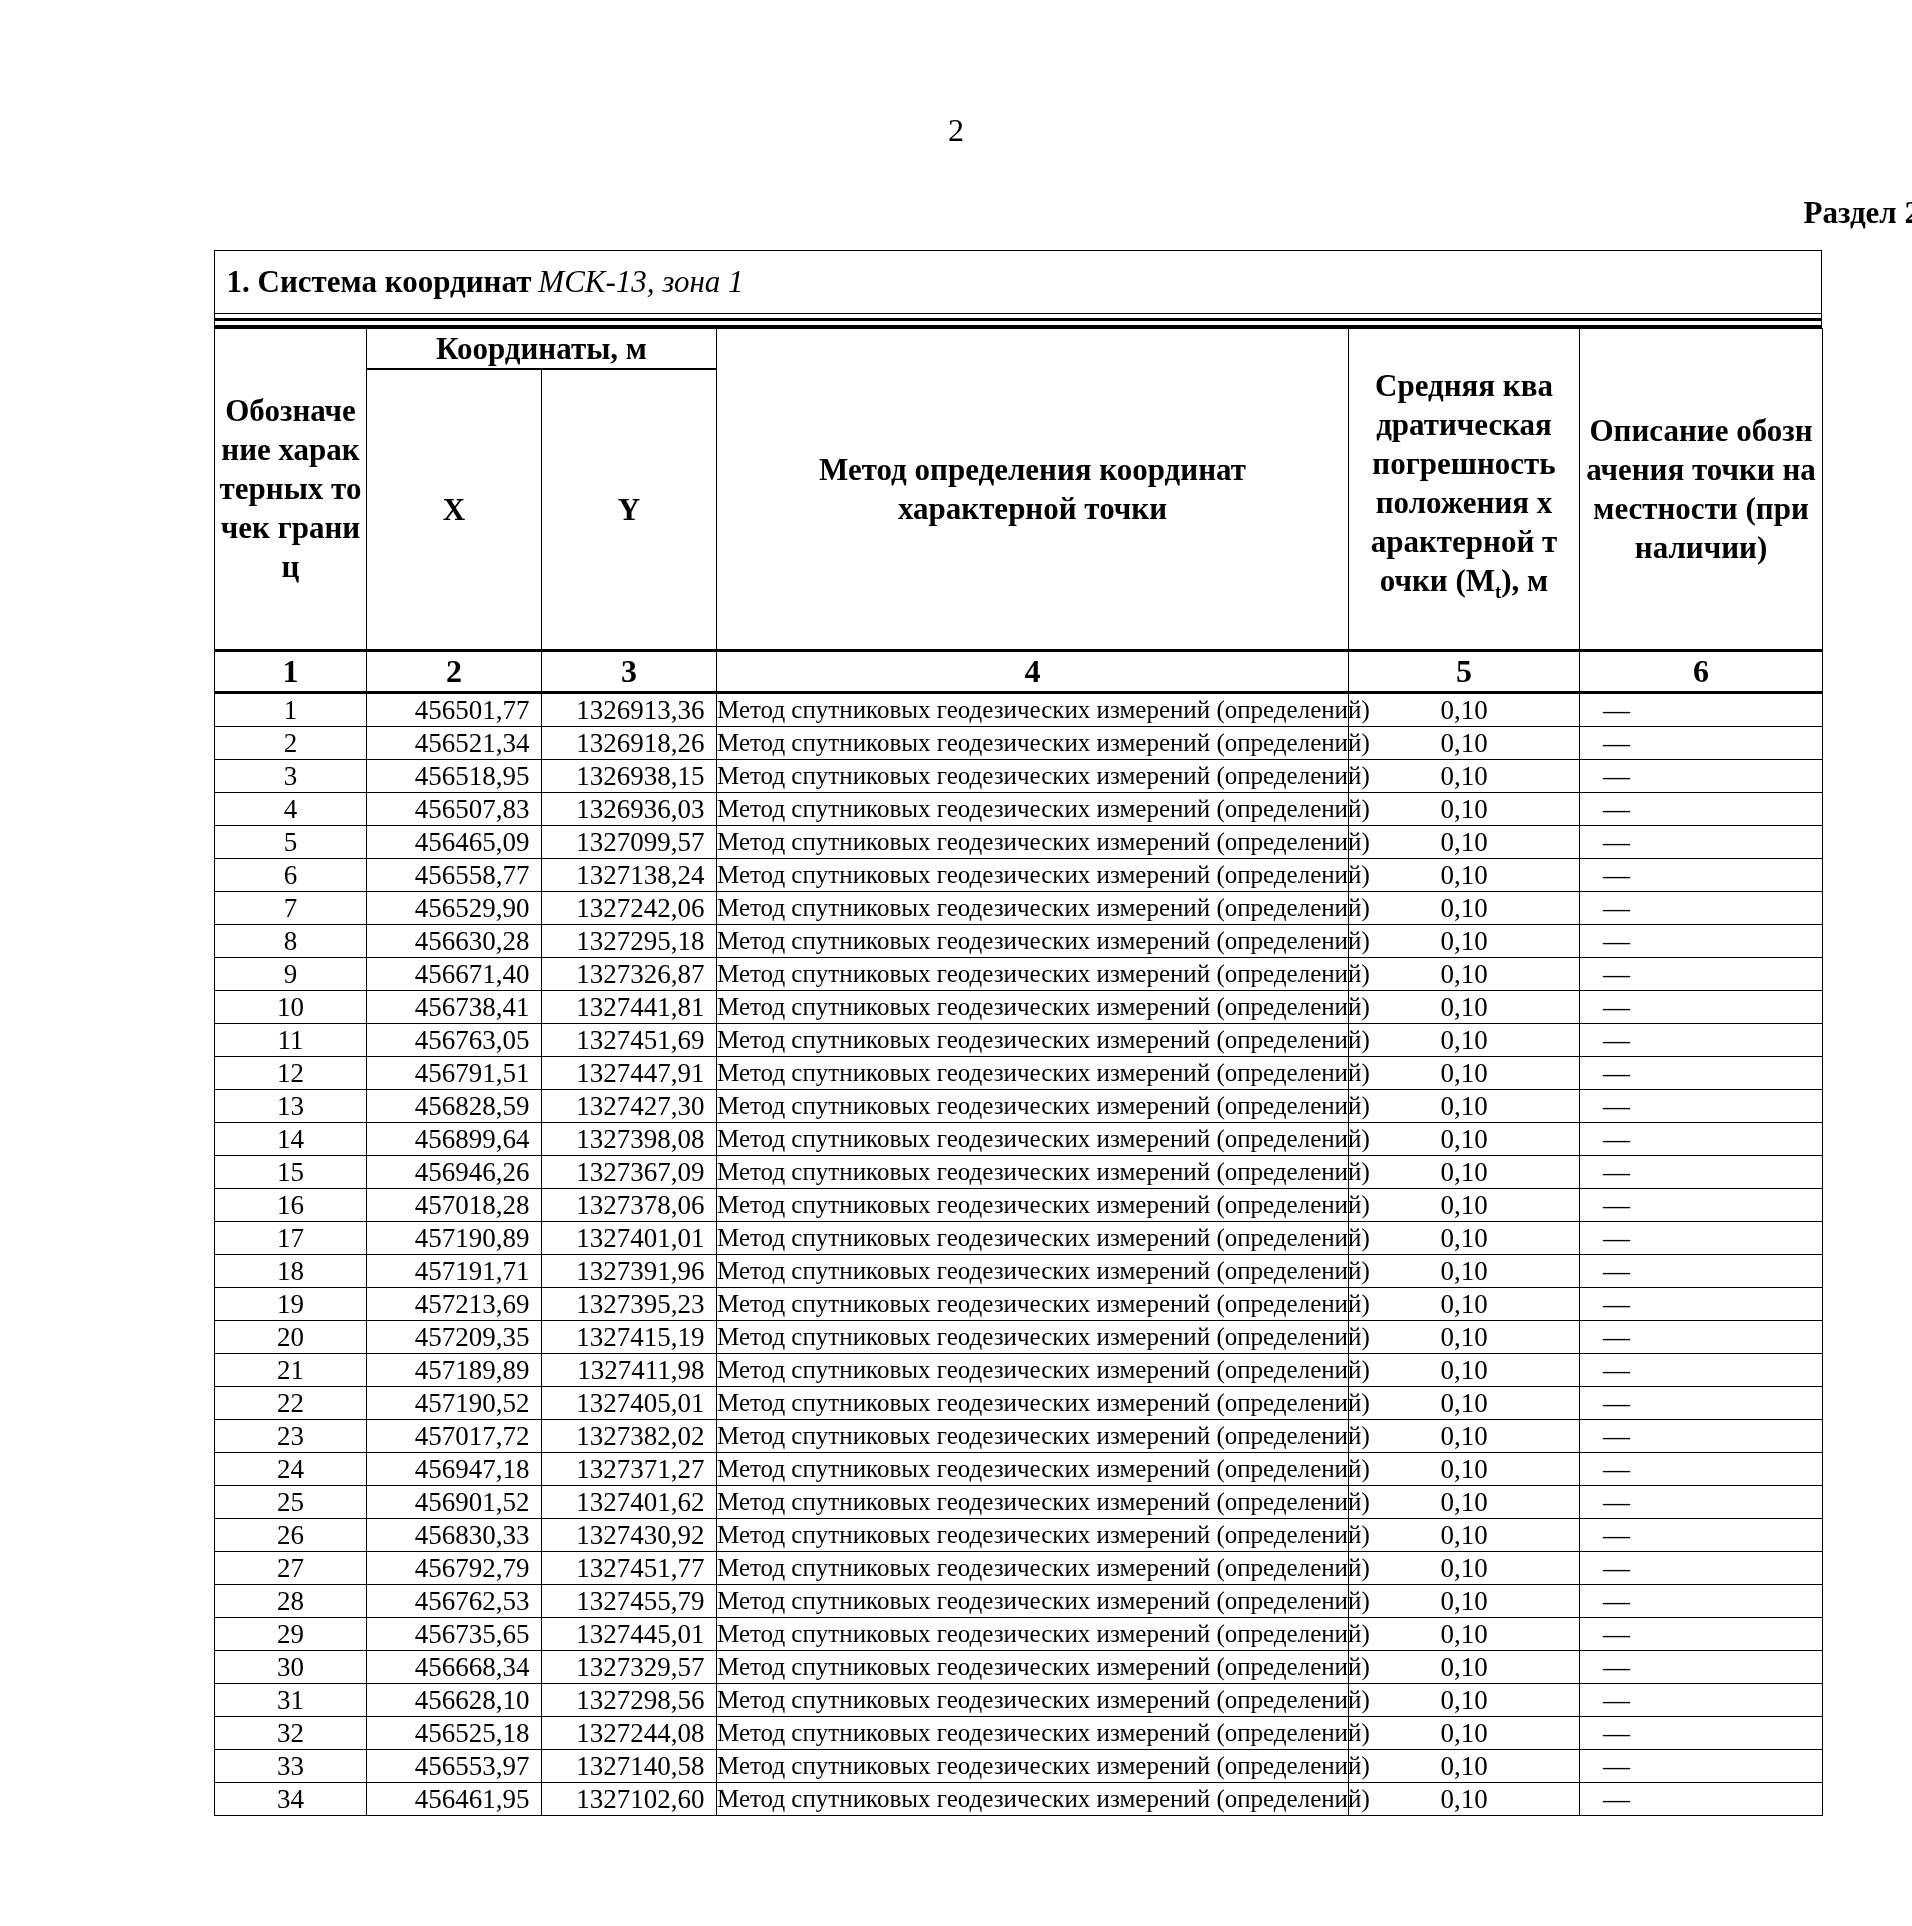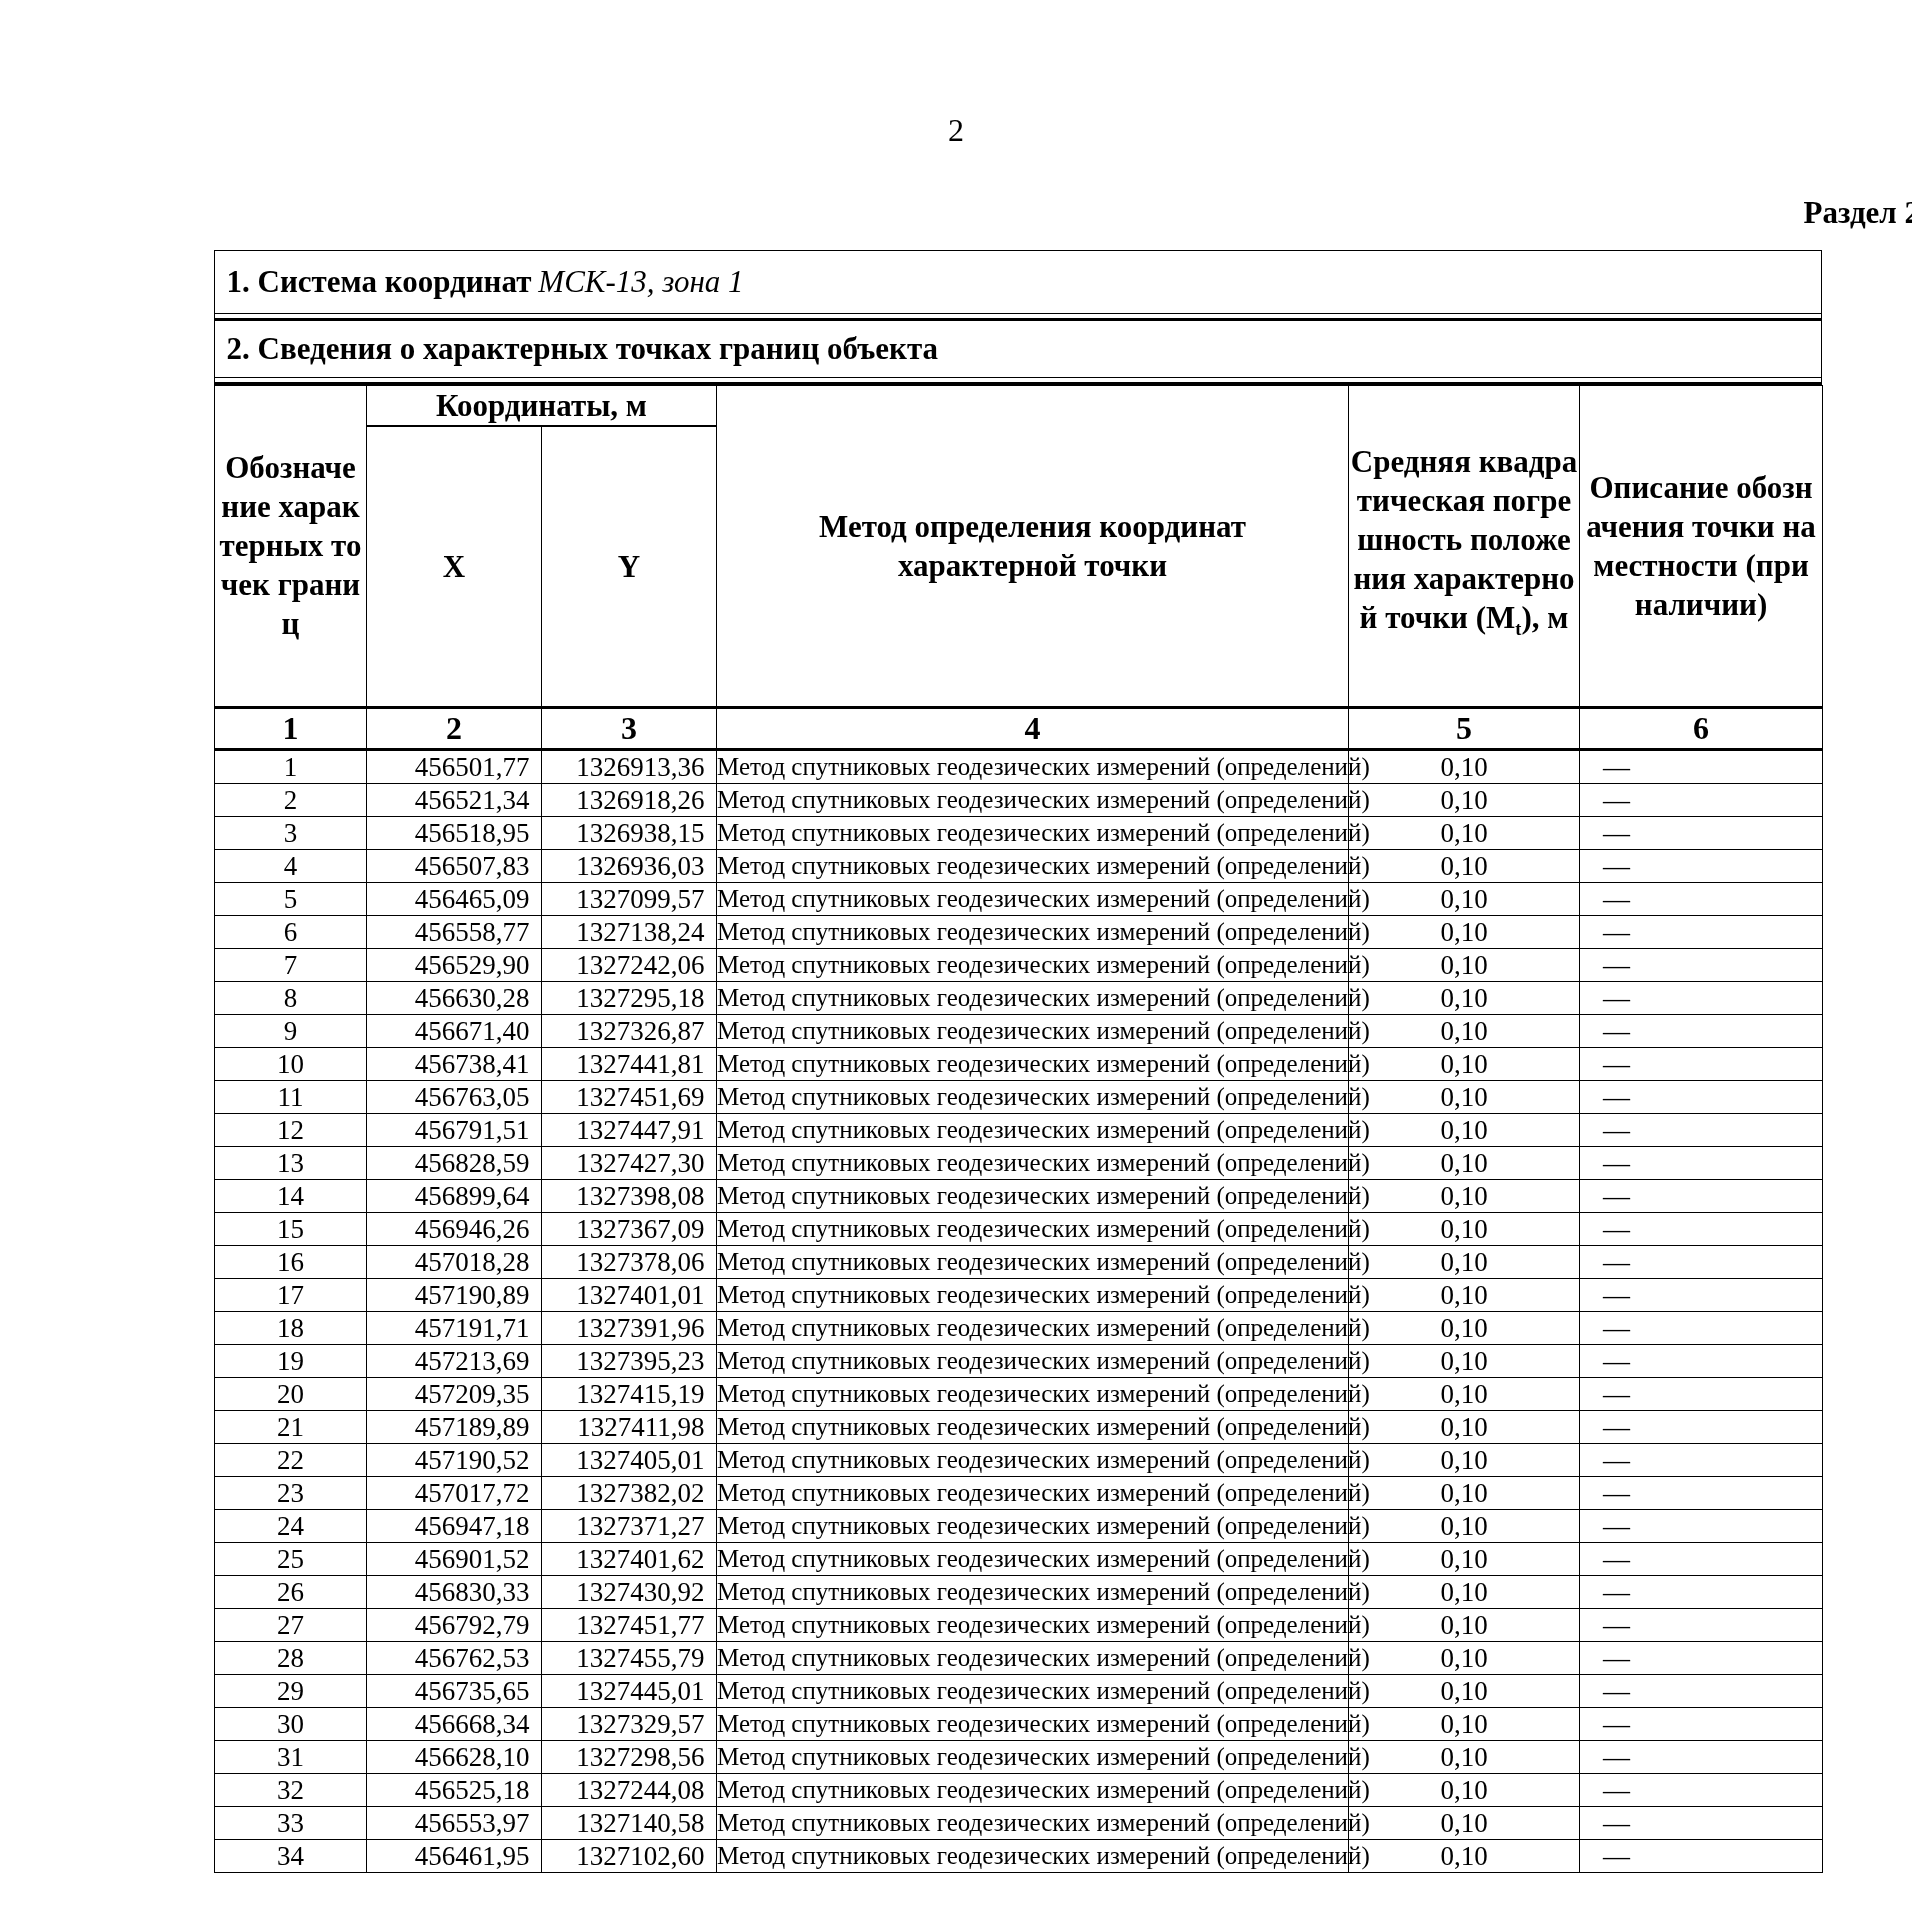--- a/index.html
+++ b/index.html
@@ -62,21 +62,20 @@
 <div class="page-number">2</div>
 <div class="section-title">Раздел 2</div>
 
 <div class="frame">
   <div class="box">
     <div class="box-coords">
       <span>1. Система координат</span>
       <span class="italic">МСК-13, зона 1</span>
     </div>
     <div class="double-sep"></div>
-    <div class="box-points">2. Сведения о характерных точках границ объекта</div>
     <div class="double-sep2"></div>
   </div>
 
   <table class="pts">
     <colgroup>
       <col style="width:152px">
       <col style="width:175px">
       <col style="width:175px">
       <col style="width:632px">
       <col style="width:231px">
@@ -84,21 +83,21 @@
     </colgroup>
     <thead>
       <tr>
         <th rowspan="2" style="height:320px;">
           <span class="hdr-label" style="word-break:break-all; padding:0 3.9px;">Обозначение характерных точек границ</span>
         </th>
         <th colspan="2" style="height:39px; border-bottom:2.3px solid #000;">Координаты, м</th>
         <th rowspan="2">
           <span class="hdr-label" style="padding:0 58px;">Метод определения координат характерной точки</span>
         </th>
-        <th rowspan="2" style="padding:0 1px; word-break:break-all;text-align:center;">
+        <th rowspan="2" style="padding:0 20px; word-break:break-all;text-align:center;">
           <span>Средняя квадратическая погрешность положения характерной точки (M</span><span class="sub-m">t</span><span>), м</span>
         </th>
         <th rowspan="2" style="padding:0 3.9px; word-break:break-all;">
           <span class="hdr-label">Описание обозначения точки на местности (при наличии)</span>
         </th>
       </tr>
       <tr>
         <th>X</th>
         <th>Y</th>
       </tr>

